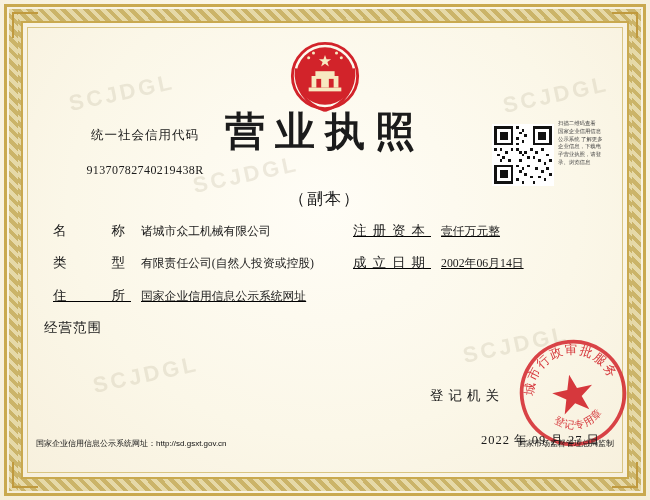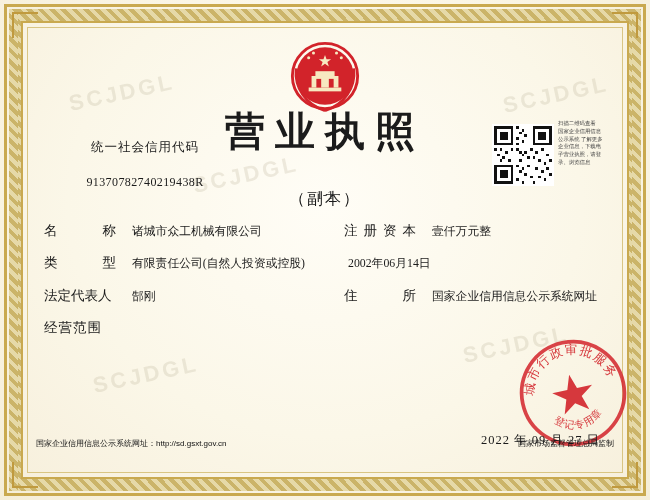--- a/index.html
+++ b/index.html
@@ -89,43 +89,43 @@
   .subtitle{
     position:absolute;left:0;right:0;top:130px;text-align:center;
     font-size:16px;color:#1b1b1b;letter-spacing:2px;margin-top:27px;
   }
   .serialno{
     position:absolute;left:0;right:0;top:155px;text-align:center;
     font-size:13px;color:#333;font-family:"Liberation Serif", serif;
   }
 
   
-  .code-block{position:absolute;left:18px;top:107px;width:190px;text-align:center;}
+  .code-block{position:absolute;left:18px;top:95px;width:190px;text-align:center;}
   .code-label{font-size:12.5px;color:#1b1b1b;letter-spacing:1px;}
   .code-value{margin-top:19px;font-size:12px;color:#1b1b1b;font-family:"Liberation Serif", serif;letter-spacing:.4px;}
 
   
   .qr-wrap{position:absolute;right:6px;top:92px;width:150px;height:74px;}
   .qr{
     position:absolute;right:58px;top:0;width:62px;height:62px;
     background:#fff;
     padding:2px;box-sizing:border-box;
   }
   .qr canvas, .qr .qrgrid{width:100%;height:100%;display:block;}
   .qr-note{
     position:absolute;right:0;top:-4px;width:54px;
     font-size:5.4px;line-height:1.45;color:#444;
     font-family:"Liberation Sans", sans-serif;
   }
 
   
   .fields{position:absolute;left:12px;right:8px;top:190px;}
-  .row{display:flex;margin-bottom:14px;}
+  .row{display:flex;margin-bottom:14px;margin-left:9px;}
   .col-left{width:300px;display:flex;}
-  .col-right{flex:1;display:flex;}
+  .col-right{flex:1;display:flex;text-decoration:underline;}
   .flabel{
     width:84px;flex:none;font-size:13.5px;color:#1b1b1b;
     letter-spacing:6px;
     white-space:nowrap;
   }
   .fvalue{
     flex:1;font-size:11.8px;color:#1b1b1b;line-height:1.55;
     padding-left:4px;
   }
   .scope-row{display:flex;}
@@ -296,41 +296,39 @@
           <div class="fvalue">壹仟万元整</div>
         </div>
       </div>
 
       <div class="row">
         <div class="col-left">
           <div class="flabel">类　　型</div>
           <div class="fvalue">有限责任公司(自然人投资或控股)</div>
         </div>
         <div class="col-right">
+          <div class="flabel">成立日期</div>
           <div class="fvalue">2002年06月14日</div>
         </div>
       </div>
 
       <div class="row">
-        <div class="col-left">
-          <div class="flabel" style="letter-spacing:0;">法定代表人</div>
-          <div class="fvalue">郜刚</div>
-        </div>
         <div class="col-right">
           <div class="flabel">住　　所</div>
           <div class="fvalue">国家企业信用信息公示系统网址</div>
         </div>
       </div>
 
       <div class="scope-row">
         <div class="scope-label">经营范围</div>
       </div>
 
     </div>
 
+    <div class="authority">登记机关</div>
 
     <div class="seal">
       <svg viewBox="0 0 120 120" width="112" height="112">
         <circle cx="60" cy="60" r="55" fill="none" stroke="#d2232a" stroke-width="4" opacity=".85"></circle>
         <polygon points="60,40 65.3,55.6 81.8,55.6 68.4,65.2 73.5,80.8 60,71.1 46.5,80.8 51.6,65.2 38.2,55.6 54.7,55.6" fill="#d2232a" opacity=".9"></polygon>
         <path id="sealArcTop" d="M 18 60 A 42 42 0 0 1 102 60" fill="none"></path>
         <text font-family="'DejaVu Serif',serif" font-size="13.5" fill="#d2232a" opacity=".9" letter-spacing="1.5">
           <textPath href="#sealArcTop" startOffset="50%" text-anchor="middle">诸城市行政审批服务局</textPath>
         </text>
         <path id="sealArcBottom" d="M 24 62 A 36 36 0 0 0 96 62" fill="none"></path>

